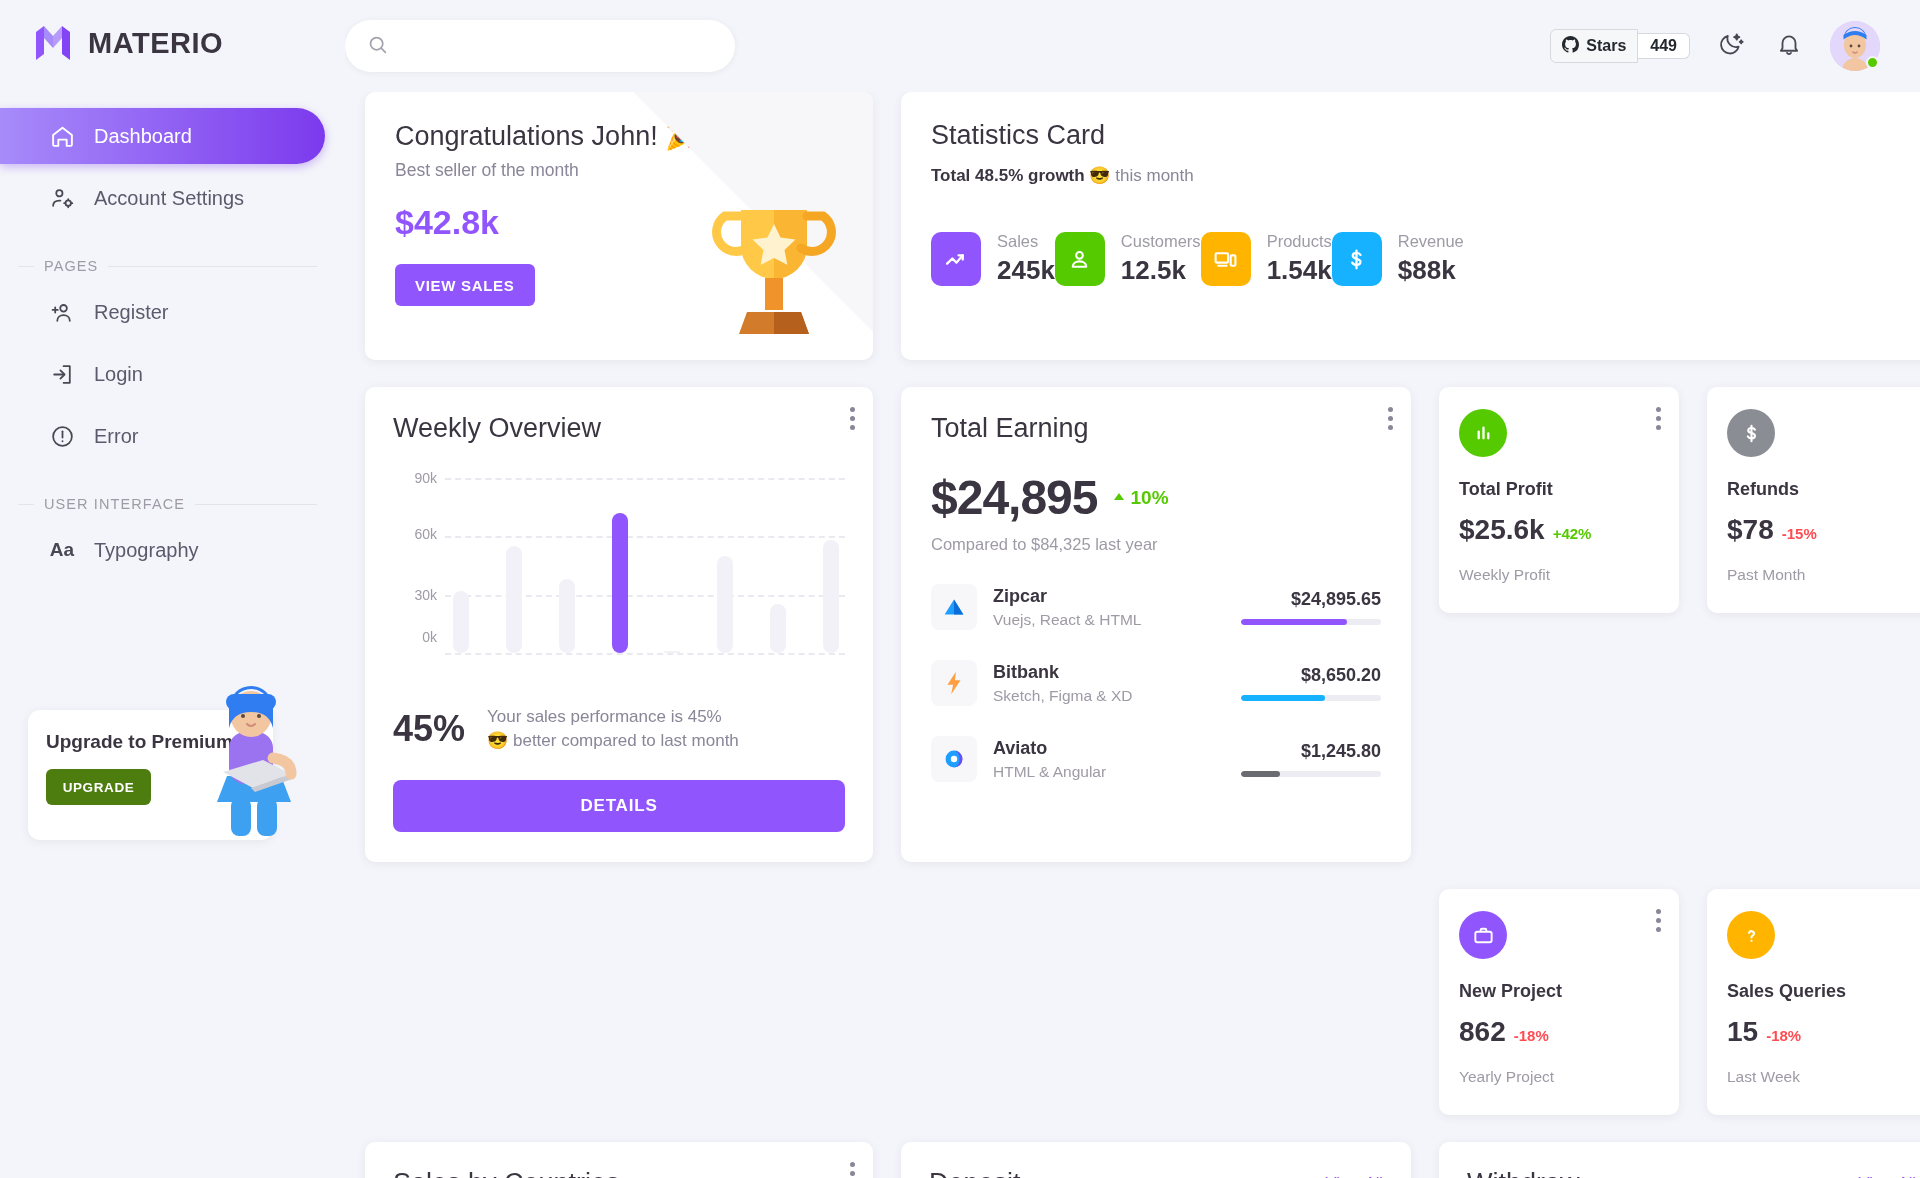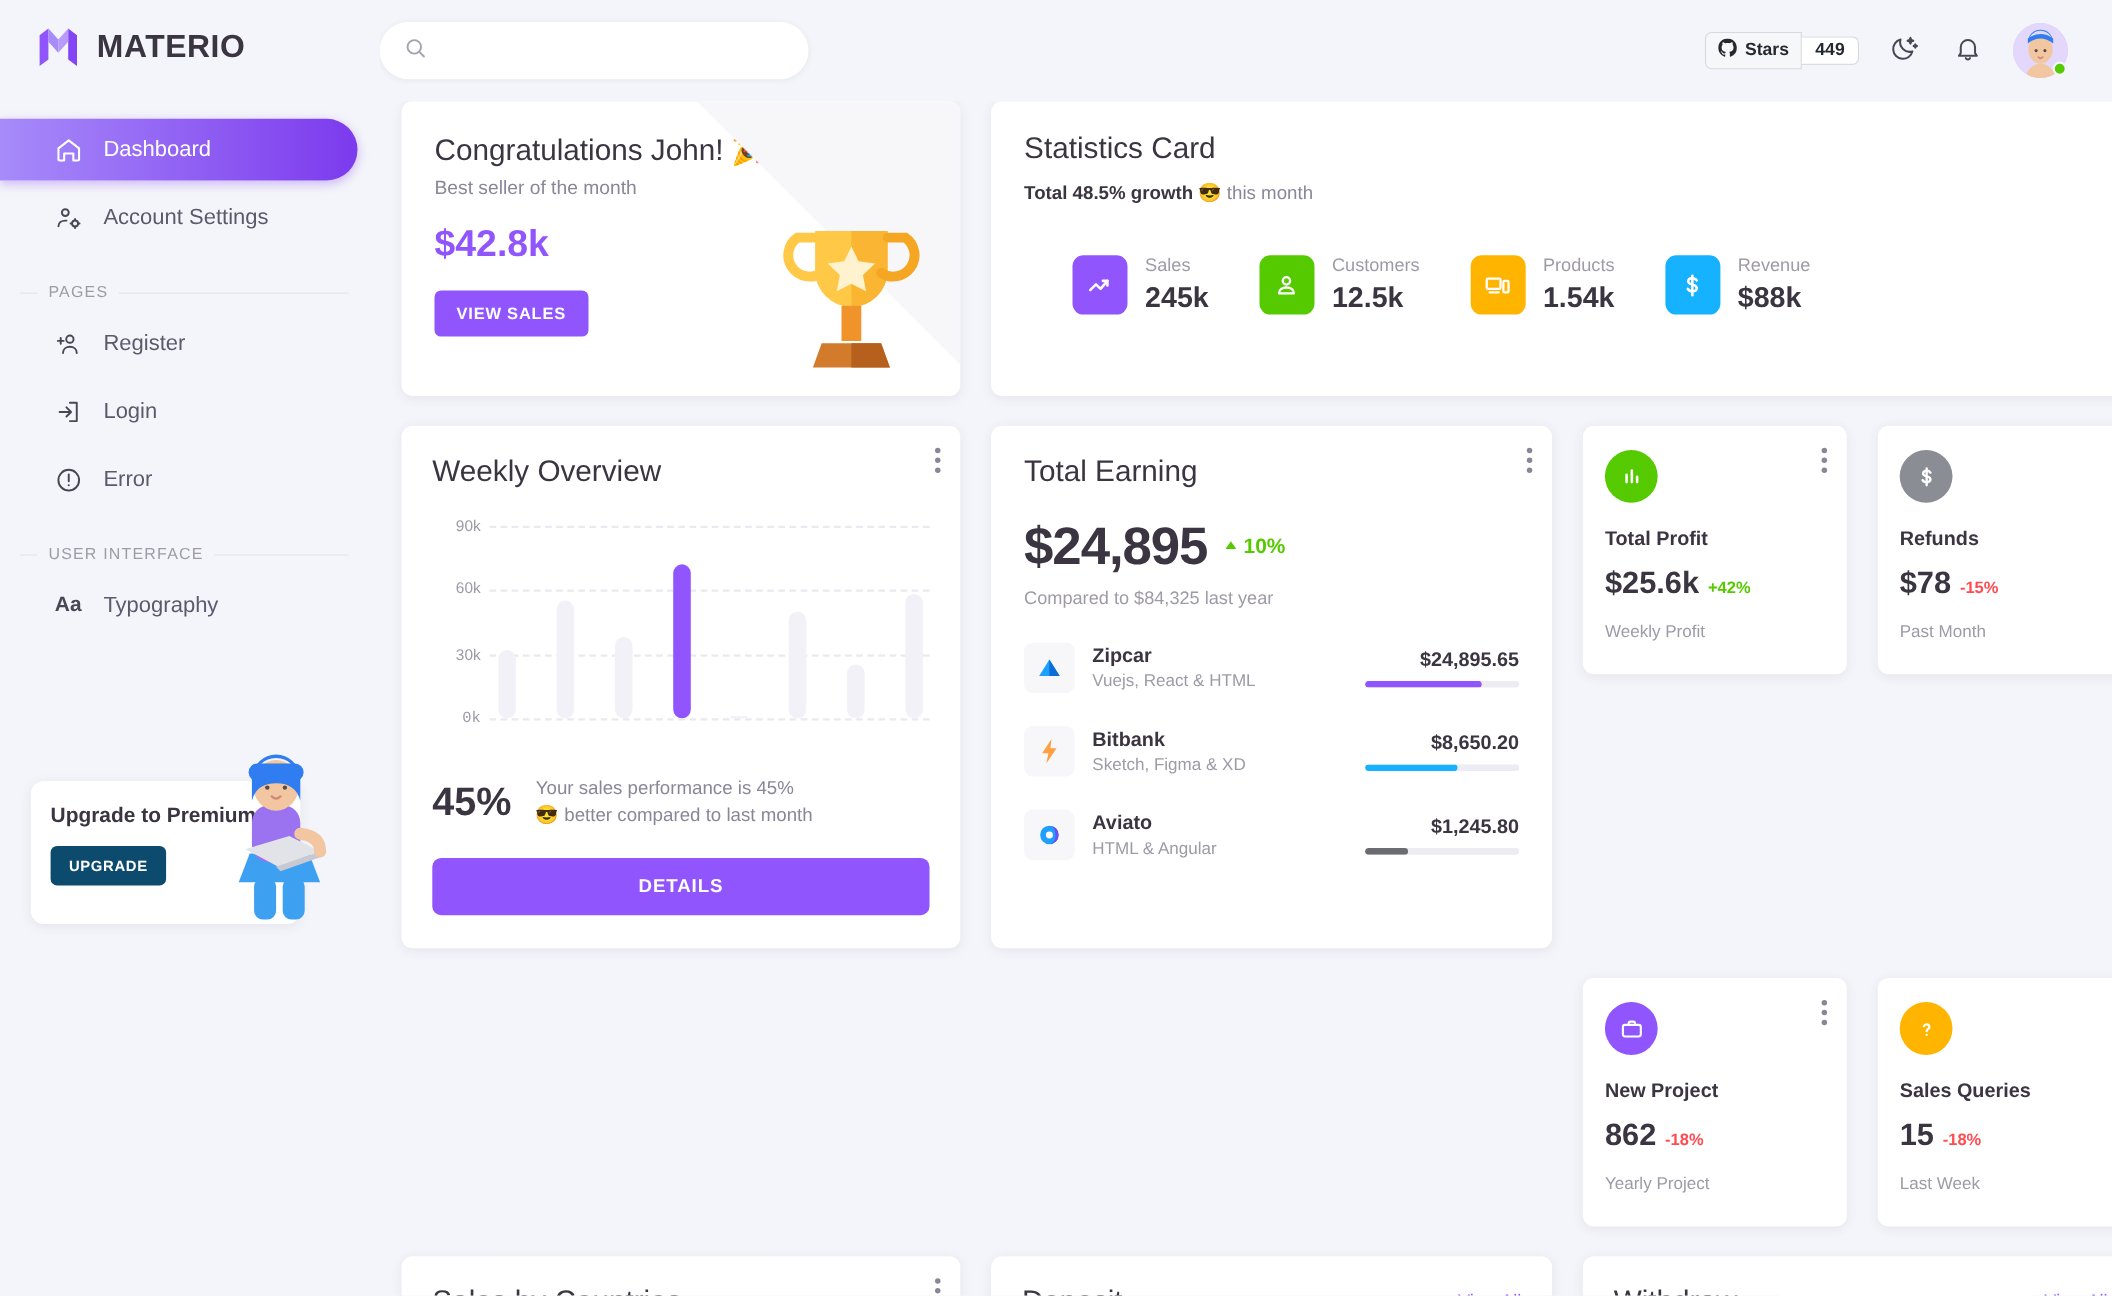--- a/index.html
+++ b/index.html
@@ -51,21 +51,21 @@
   .upgrade-card {
     position: absolute; left: 28px; top: 710px;
     width: 245px; height: 130px;
     background: #fff; border-radius: 12px;
     box-shadow: 0 2px 10px rgba(58,53,65,.08);
     padding: 20px 18px;
   }
   .upgrade-card h4 { font-size: 19px; line-height: 1.22; color: #3a3541; font-weight: 700; }
   .upgrade-btn {
     margin-top: 16px; width: 105px; height: 36px;
-    background: #0c4a6e; color: #fff; border: none; border-radius: 6px;
+    background: #4d7c0f; color: #fff; border: none; border-radius: 6px;
     font-size: 13.5px; font-weight: 700; letter-spacing: .6px; cursor: pointer;
     font-family: "Liberation Sans", sans-serif;
   }
   .upgrade-illu { position: absolute; right: -38px; bottom: 0; width: 118px; height: 160px; }
 
   
   .main { flex: 1; display: flex; flex-direction: column; min-width: 0; }
   .topbar { height: 92px; display: flex; align-items: center; padding: 0 40px 0 0; gap: 20px; }
   .search {
     width: 390px; height: 52px; background: #fff; border-radius: 26px;
@@ -125,21 +125,21 @@
   .congrats-bg {
     position:absolute; right:0; top:0; width: 300px; height: 268px;
     background: linear-gradient(225deg, #f7f7fa 42%, transparent 42.4%);
     pointer-events: none;
   }
 
   
   .stats { grid-column: 2 / span 3; padding: 28px 30px; height: 268px; }
   .stats .growth { font-size: 17px; margin-top: 14px; color: #8a8698; }
   .stats .growth b { color: #3a3541; }
-  .stats-row { display: flex; gap: 46px; margin-top: 46px; margin-left: 44px; }
+  .stats-row { display: flex; margin-top: 46px; }
   .stat { display: flex; align-items: center; gap: 16px; }
   .stat .sq { width: 50px; height: 54px; border-radius: 10px; display:flex; align-items:center; justify-content:center; }
   .stat .lbl { font-size: 16.5px; color: #9e9aa6; }
   .stat .val { font-size: 26px; font-weight: 600; margin-top: 4px; }
 
   
   .weekly { grid-column: 1; padding: 26px 28px 30px; height: 475px; display:flex; flex-direction:column; }
   .chart-area { position: relative; flex: 1; margin-top: 34px; }
   .y-labels { position:absolute; left:0; top:0; bottom: 22px; width: 44px; }
   .y-lab { position:absolute; right: 0; font-size: 14px; color: #9e9aa6; transform: translateY(-50%); }
@@ -457,21 +457,21 @@
         <section class="card weekly">
           <div class="dots">
             <span></span>
               <span></span>
               <span></span>
           </div>
           <div class="card-title">Weekly Overview</div>
 
           <div class="chart-area">
             <div class="y-labels" id="yaxis">
-                <div class="y-lab" style="top: 175px; font-family: Liberation Mono, monospace;">0k</div>
+                <div class="y-lab" style="top: 159px;">0k</div>
                 <div class="y-lab" style="top: 116.667px;">30k</div>
                 <div class="y-lab" style="top: 56px;">60k</div>
                 <div class="y-lab" style="top: 0px;">90k</div>
               </div>
             <div id="gridlines">
                 <div class="gridline" style="top: 175px;"></div>
                 <div class="gridline" style="top: 116.667px;"></div>
                 <div class="gridline" style="top: 58.3333px;"></div>
                 <div class="gridline" style="top: 0px;"></div>
               </div>

